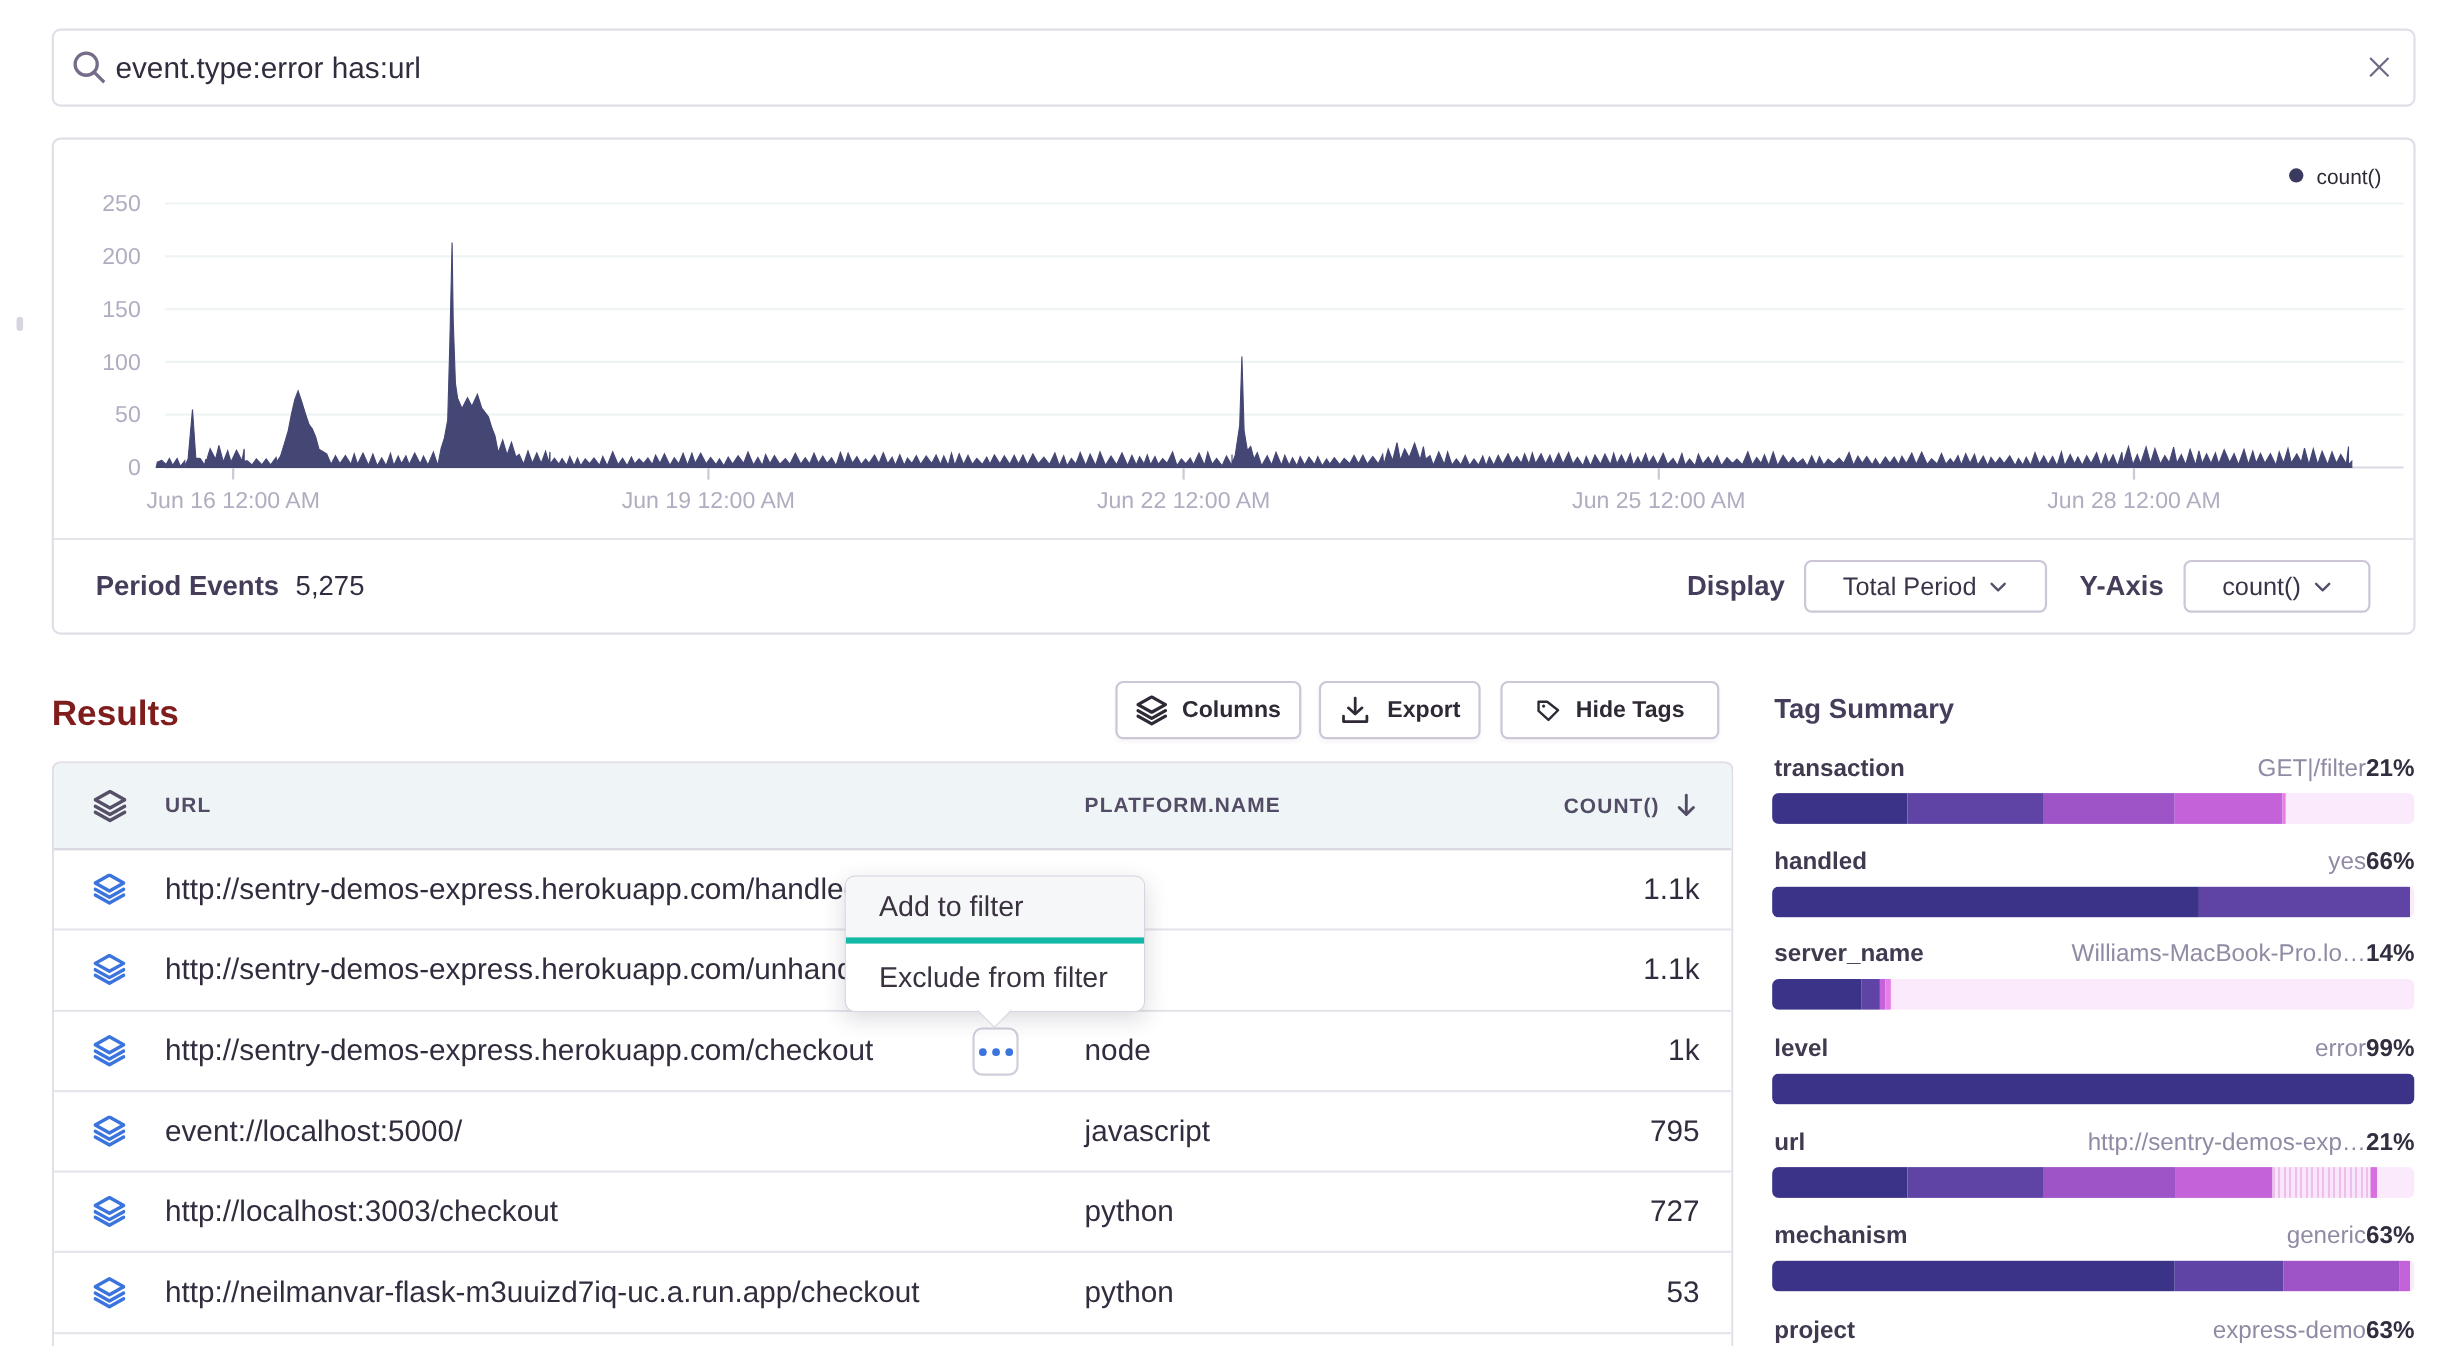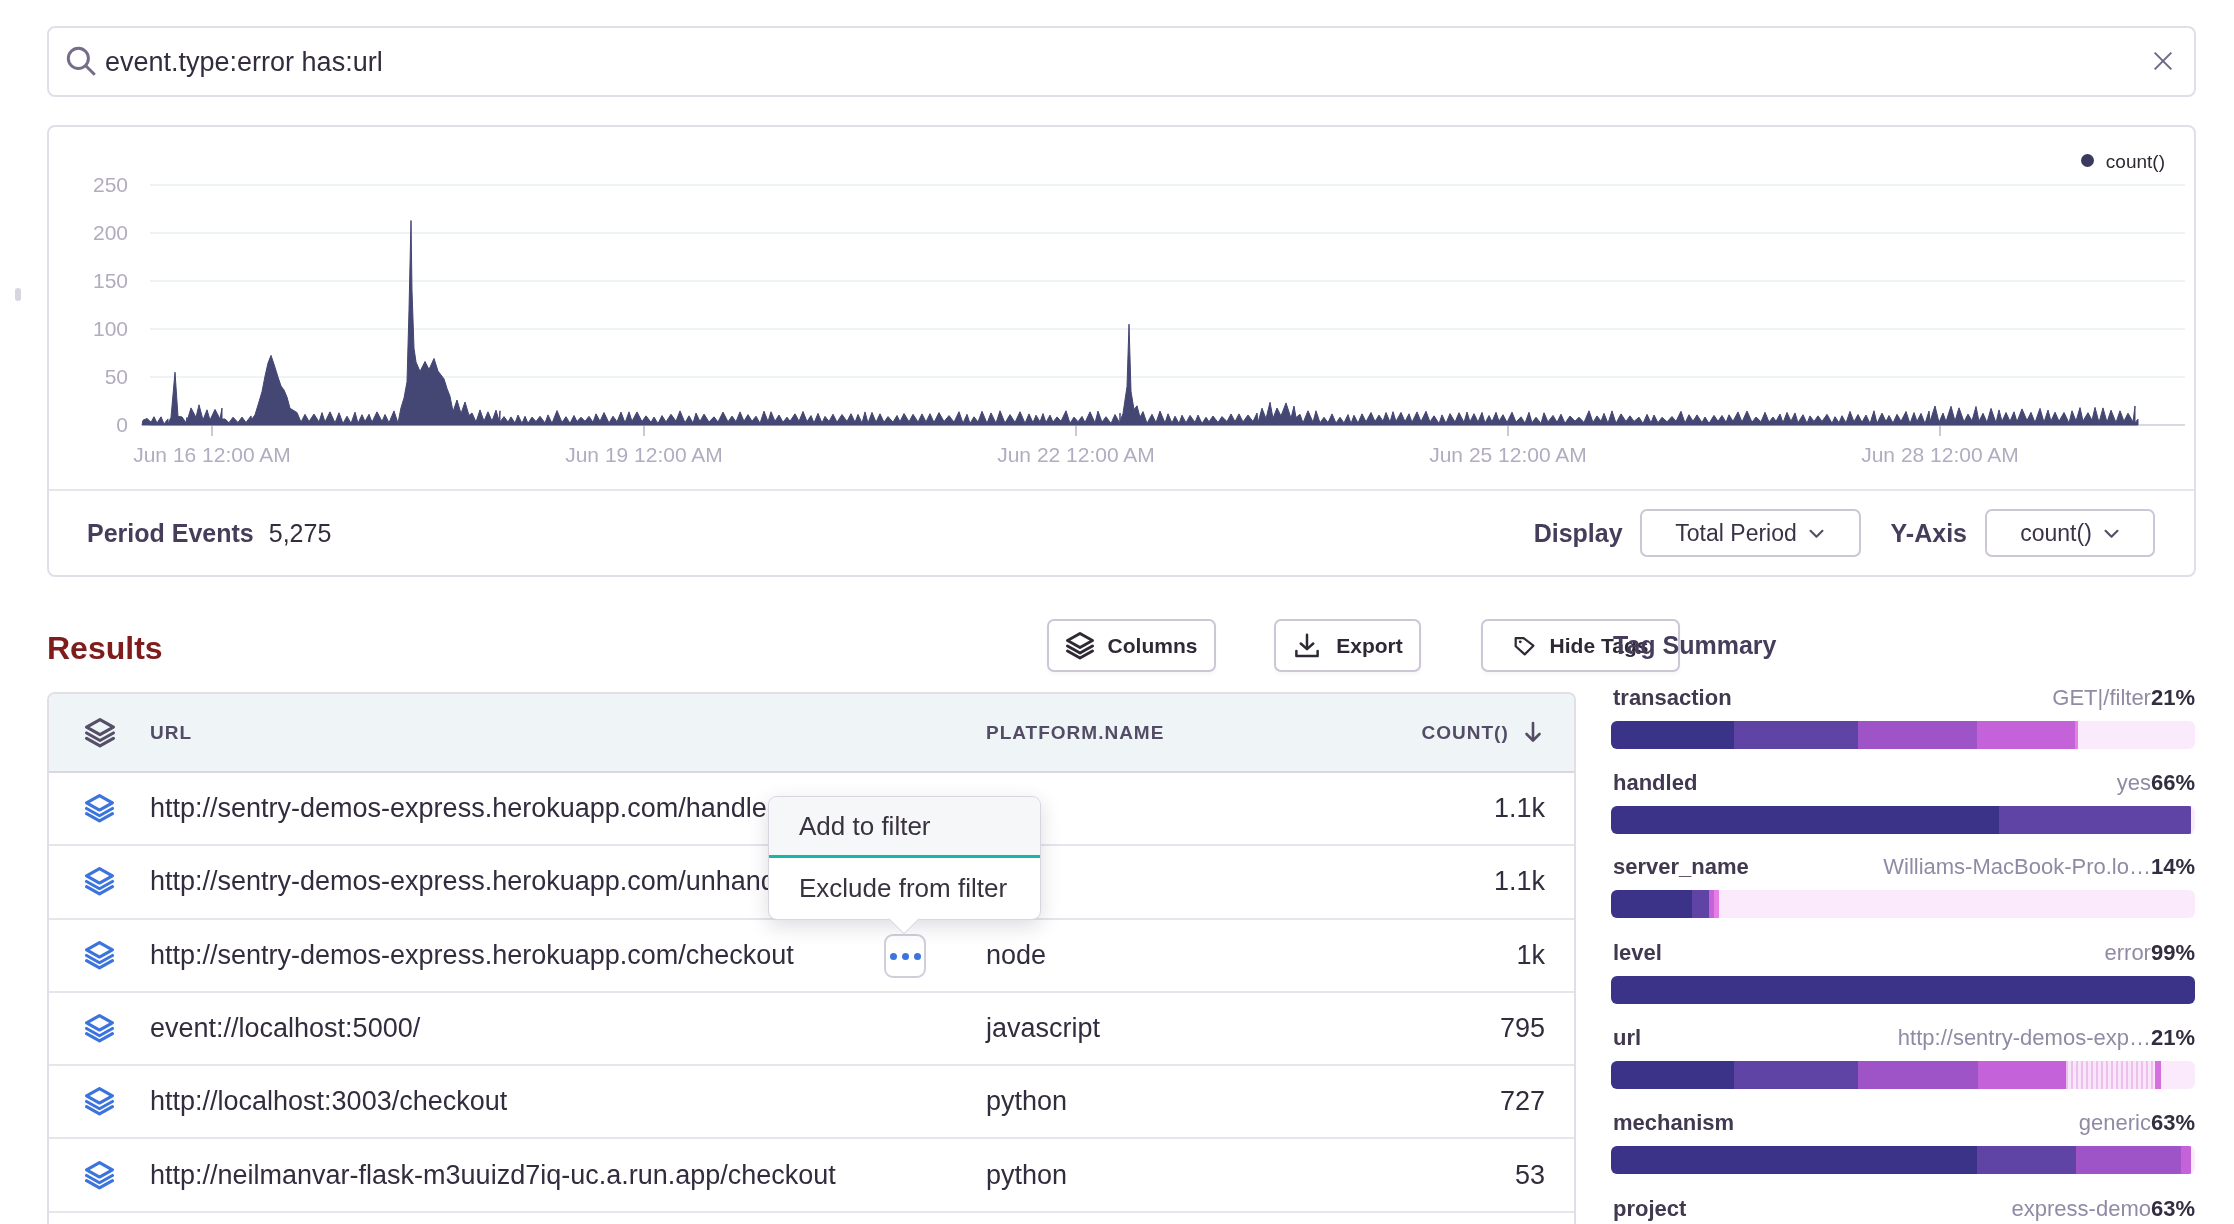--- a/index.html
+++ b/index.html
@@ -13,21 +13,21 @@
 .legend { position:absolute; right:29px; top:24px; font-size:19px; color:#2f2936; }
 .legend .dot { display:inline-block; width:13px; height:13px; border-radius:50%; background:#3a3a61; margin-right:12px; vertical-align:1px;}
 .footer-left { position:absolute; left:38px; top:392px; font-size:25px; color:#322c3e; }
 .footer-left b { color:#453d5a; font-weight:700; margin-right:15px; }
 .footer-right { position:absolute; right:39px; top:382px; display:flex; align-items:center; }
 .flabel { font-size:25px; font-weight:700; color:#453d5a; margin-right:17px; }
 .dd { height:48px; justify-content:center; border:2px solid #ccc6d6; border-radius:7px; display:flex; align-items:center; font-size:23px; color:#3a3347; background:#fff; }
 .dd .chev { margin-left:11px; }
 .gap { width:0; }
 .results-h { position:absolute; left:47px; top:630px; font-size:32px; font-weight:700; color:#7f1d1d; }
-.btnrow { position:absolute; top:619px; left:1047px; display:flex;gap:42px; }
+.btnrow { position:absolute; top:619px; left:1014px; display:flex; }
 .btn { height:53px; border:2px solid #ccc6d6; border-radius:7px; background:#fff; display:flex; align-items:center; justify-content:center; font-size:21px; font-weight:700; color:#2f2936; box-shadow:0 3px 3px rgba(70,60,90,0.04); }
 .btn svg { margin-right:14px; }
 .btn:last-child { margin-right:0; }
 .tablewrap { position:absolute; left:47px; top:692px; width:1529px; height:540px; border:2px solid #e2dee8; border-radius:8px 8px 0 0; border-bottom:none; background:#fff; overflow:hidden; }
 .thead { height:79px; background:#eff4f6; display:flex; align-items:center; border-bottom:2px solid #dbd6e1; color:#524c66; font-weight:700; font-size:19px; letter-spacing:1px; }
 .trow { height:73.3px; display:flex; align-items:center; border-bottom:2px solid #e7e4ec; font-size:27px; color:#322c3e; }
 .c-icon { width:101px; flex:none; display:flex; justify-content:center; }
 .c-url { flex:1; padding-right:10px; white-space:nowrap; overflow:hidden; }
 .c-plat { width:428px; flex:none; }
 .c-count { width:160px; flex:none; text-align:right; padding-right:29px; }
@@ -36,21 +36,21 @@
 .tags h2 { font-size:25px; font-weight:700; color:#453d5a; padding-left:2px; }
 .tagrow { position:absolute; left:0; width:584px; }
 .tagtop { display:flex; align-items:baseline; font-size:22px; padding-left:2px; }
 .tagtop .tname { font-weight:700; color:#40394f; }
 .tagtop .tval { margin-left:auto; color:#918aa4; }
 .tagtop .tpct { font-weight:700; color:#332d40; }
 .tagbar { position:absolute; left:0; top:36px; width:584px; height:28px; border-radius:6px; overflow:hidden; display:flex; }
 .seg { height:28px; flex:none; }
 .popup { position:absolute; left:768px; top:796px; width:273px; background:#fff; border:1px solid #d9d4e0; border-radius:9px; box-shadow:0 6px 20px rgba(60,50,80,0.18); z-index:5; }
 .popup .item { height:61px; display:flex; align-items:center; padding-left:30px; font-size:26px; color:#39323f; }
-.popup .item:first-child { background:#f6f7f8; border-bottom:3px solid #14b8a6; border-radius:9px 9px 0 0; }
+.popup .item:first-child { background:#f6f7f8; border-bottom:6px solid #14b8a6; border-radius:9px 9px 0 0; }
 .popup .arrow { position:absolute; left:124px; bottom:-11px; width:22px; height:22px; background:#fff; border-right:1px solid #d9d4e0; border-bottom:1px solid #d9d4e0; transform:rotate(45deg); }
 .dotsbtn { position:absolute; left:884px; top:934px; width:42px; height:44px; border:2px solid #d2cdda; border-radius:9px; background:#fff; display:flex; align-items:center; justify-content:center; z-index:4; }
 .dotsbtn span { width:7px; height:7px; border-radius:50%; background:#3c74dd; margin:0 2.5px; }
 .collapse { position:absolute; left:15px; top:288px; width:6px; height:13px; background:#d9d5e0; border-radius:3px; }
 .axis { font-size:21px; fill:#b2acc0; }
 </style>
 </head>
 <body>
 <div class="page">
   <div class="collapse"></div>

